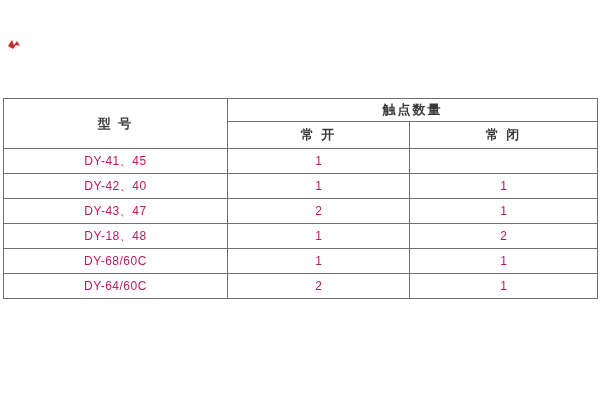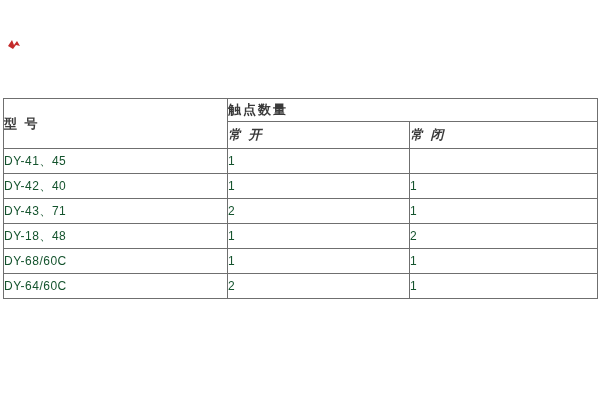--- a/index.html
+++ b/index.html
@@ -28,37 +28,37 @@
     width: 594px;
   }
   table.spec {
     border-collapse: collapse;
     table-layout: fixed;
     width: 594px;
   }
   table.spec th,
   table.spec td {
     border: 1px solid #6f6f6f;
-    text-align: left;
+    text-align: center;
     vertical-align: middle;
     padding: 0;
     overflow: hidden;
   }
   table.spec th {
     font-weight: bold;
     font-size: 13px;
     letter-spacing: 2px;
     color: #3a3a3a;
   }
   table.spec td {
     font-size: 12px;
-    color: #14532d;
+    color: #be185d;
   }
   tr.hdr-top  { height: 23px; }
-  tr.hdr-sub  { height: 27px; font-style: italic; }
+  tr.hdr-sub  { height: 27px; }
   tr.data-row { height: 25px; }
   td.model-cell { letter-spacing: 0.5px; }
 </style>
 </head>
 <body>
 
 <div class="logo-mark">
   <svg width="12" height="12" viewBox="0 0 12 12">
     <path d="M0 7 L4 1 L6 6 L9 2 L12 7 L8 6 L5 10 Z" fill="#c42b2b"></path>
   </svg>
@@ -84,21 +84,21 @@
         <td class="model-cell">DY-41、45</td>
         <td>1</td>
         <td></td>
       </tr>
       <tr class="data-row">
         <td class="model-cell">DY-42、40</td>
         <td>1</td>
         <td>1</td>
       </tr>
       <tr class="data-row">
-        <td class="model-cell">DY-43、71</td>
+        <td class="model-cell">DY-43、47</td>
         <td>2</td>
         <td>1</td>
       </tr>
       <tr class="data-row">
         <td class="model-cell">DY-18、48</td>
         <td>1</td>
         <td>2</td>
       </tr>
       <tr class="data-row">
         <td class="model-cell">DY-68/60C</td>

